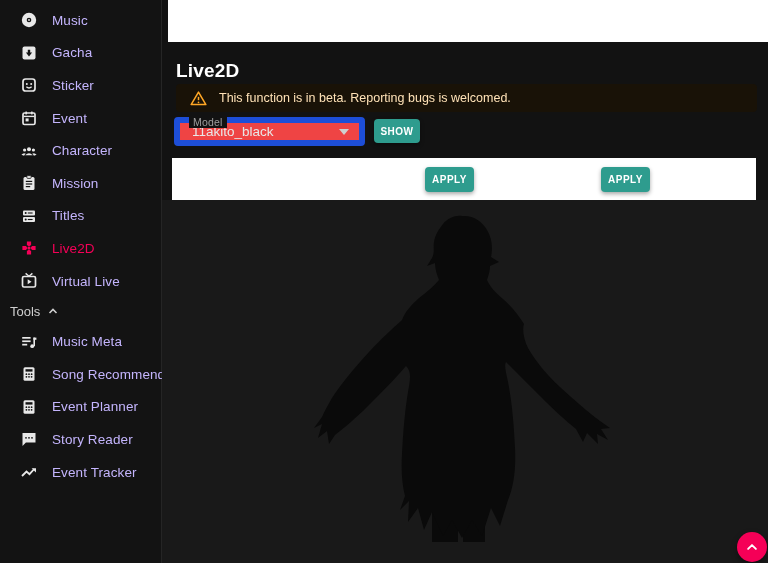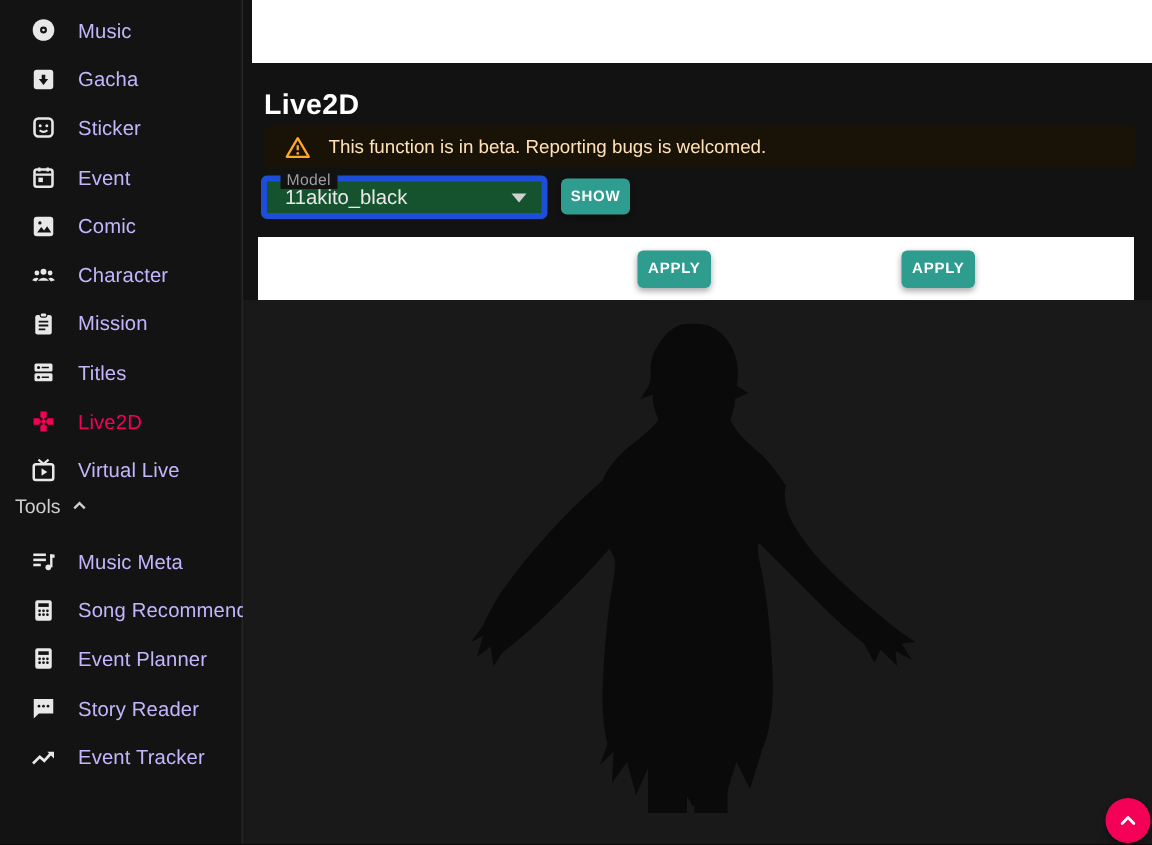--- a/index.html
+++ b/index.html
@@ -16,21 +16,21 @@
     padding-top:4px;box-sizing:border-box;
   }
   .sb-item{
     display:flex;align-items:center;height:32.6px;
     padding-left:20px;cursor:pointer;color:#c4b5fd;
   }
   .sb-item .icn{width:18px;height:18px;margin-right:14px;display:flex;align-items:center;justify-content:center;flex:0 0 18px;}
   .sb-item .lbl{font-size:13.5px;letter-spacing:.1px;white-space:nowrap;}
   .sb-item.selected{color:#f50057;}
   .sb-section{
-    display:flex;align-items:flex-start;height:28px;padding-left:10px;
+    display:flex;align-items:center;height:28px;padding-left:10px;
     color:#cfcfcf;font-size:13px;cursor:pointer;
   }
   .sb-section .chev{margin-left:6px;display:flex;}
   svg{display:block;}
   
   #topbar{position:absolute;left:168px;top:0;width:600px;height:42px;background:#ffffff;}
   
   #page-title{
     position:absolute;left:176px;top:47px;color:#ffffff;
     font-size:19px;font-weight:bold;letter-spacing:.2px;
@@ -38,22 +38,22 @@
   #warning-banner{
     position:absolute;left:176px;top:84px;width:581px;height:28px;
     background:#191207;border-radius:4px;display:flex;align-items:center;
     padding-left:14px;box-sizing:border-box;
   }
   #warning-banner .w-icn{margin-right:12px;display:flex;}
   #warning-banner .w-txt{color:#ffe2b7;font-size:12.5px;text-align:center;}
   
   #model-select{
     position:absolute;left:174px;top:117px;width:191px;height:29px;
-    border:4px solid #1d4ed8;border-radius:4px;box-sizing:border-box;
-    display:flex;align-items:center;cursor:pointer;background:#14532d;
+    border:6px solid #1d4ed8;border-radius:4px;box-sizing:border-box;
+    display:flex;align-items:center;cursor:pointer;background:#ef4444;
   }
   #model-select .fieldset-label{
     position:absolute;top:-7px;left:9px;background:#121212;padding:0 4px;
     font-size:10.5px;color:#9e9e9e;letter-spacing:.2px;
   }
   #model-select .sel-value{color:#e8e8e8;font-size:13.5px;padding-left:12px;flex:1;}
   #model-select .caret{
     width:0;height:0;border-left:5px solid transparent;border-right:5px solid transparent;
     border-top:6px solid #d0d0d0;margin-right:10px;
   }
@@ -127,30 +127,20 @@
             <rect x="3" y="4" width="12" height="11.5" rx="1.5" fill="none" stroke="#e8e8e8" stroke-width="1.7"></rect>
             <line x1="6.2" y1="2.6" x2="6.2" y2="5.4" stroke="#e8e8e8" stroke-width="1.7"></line>
             <line x1="11.8" y1="2.6" x2="11.8" y2="5.4" stroke="#e8e8e8" stroke-width="1.7"></line>
             <line x1="3.6" y1="7.4" x2="14.4" y2="7.4" stroke="#e8e8e8" stroke-width="1.4"></line>
             <rect x="5.6" y="9.4" width="3" height="3" fill="#e8e8e8"></rect>
           </svg>
       </span>
       <span class="lbl">Event</span>
     </div>
 
-    <div class="sb-item">
-      <span class="icn">
-        <svg width="18" height="18" viewBox="0 0 18 18">
-            <rect x="2.5" y="2.5" width="13" height="13" rx="2" fill="#e8e8e8"></rect>
-            <path d="M4.8 13 l2.7-3.6 1.9 2.3 2-2.9 2.8 4.2 z" fill="#131313"></path>
-            <circle cx="6.6" cy="6.6" r="1.1" fill="#131313"></circle>
-          </svg>
-      </span>
-      <span class="lbl">Comic</span>
-    </div>
 
     <div class="sb-item">
       <span class="icn">
         <svg width="18" height="18" viewBox="0 0 18 18">
             <circle cx="4.6" cy="8" r="1.6" fill="#e8e8e8"></circle>
             <circle cx="13.4" cy="8" r="1.6" fill="#e8e8e8"></circle>
             <circle cx="9" cy="7.2" r="2" fill="#e8e8e8"></circle>
             <path d="M5.2 13.2 q3.8-4 7.6 0 z" fill="#e8e8e8"></path>
             <path d="M1.4 12.8 q2.2-2.6 4.4-1 q-1.4 1-1.7 1.9 z" fill="#e8e8e8"></path>
             <path d="M16.6 12.8 q-2.2-2.6-4.4-1 q1.4 1 1.7 1.9 z" fill="#e8e8e8"></path>

